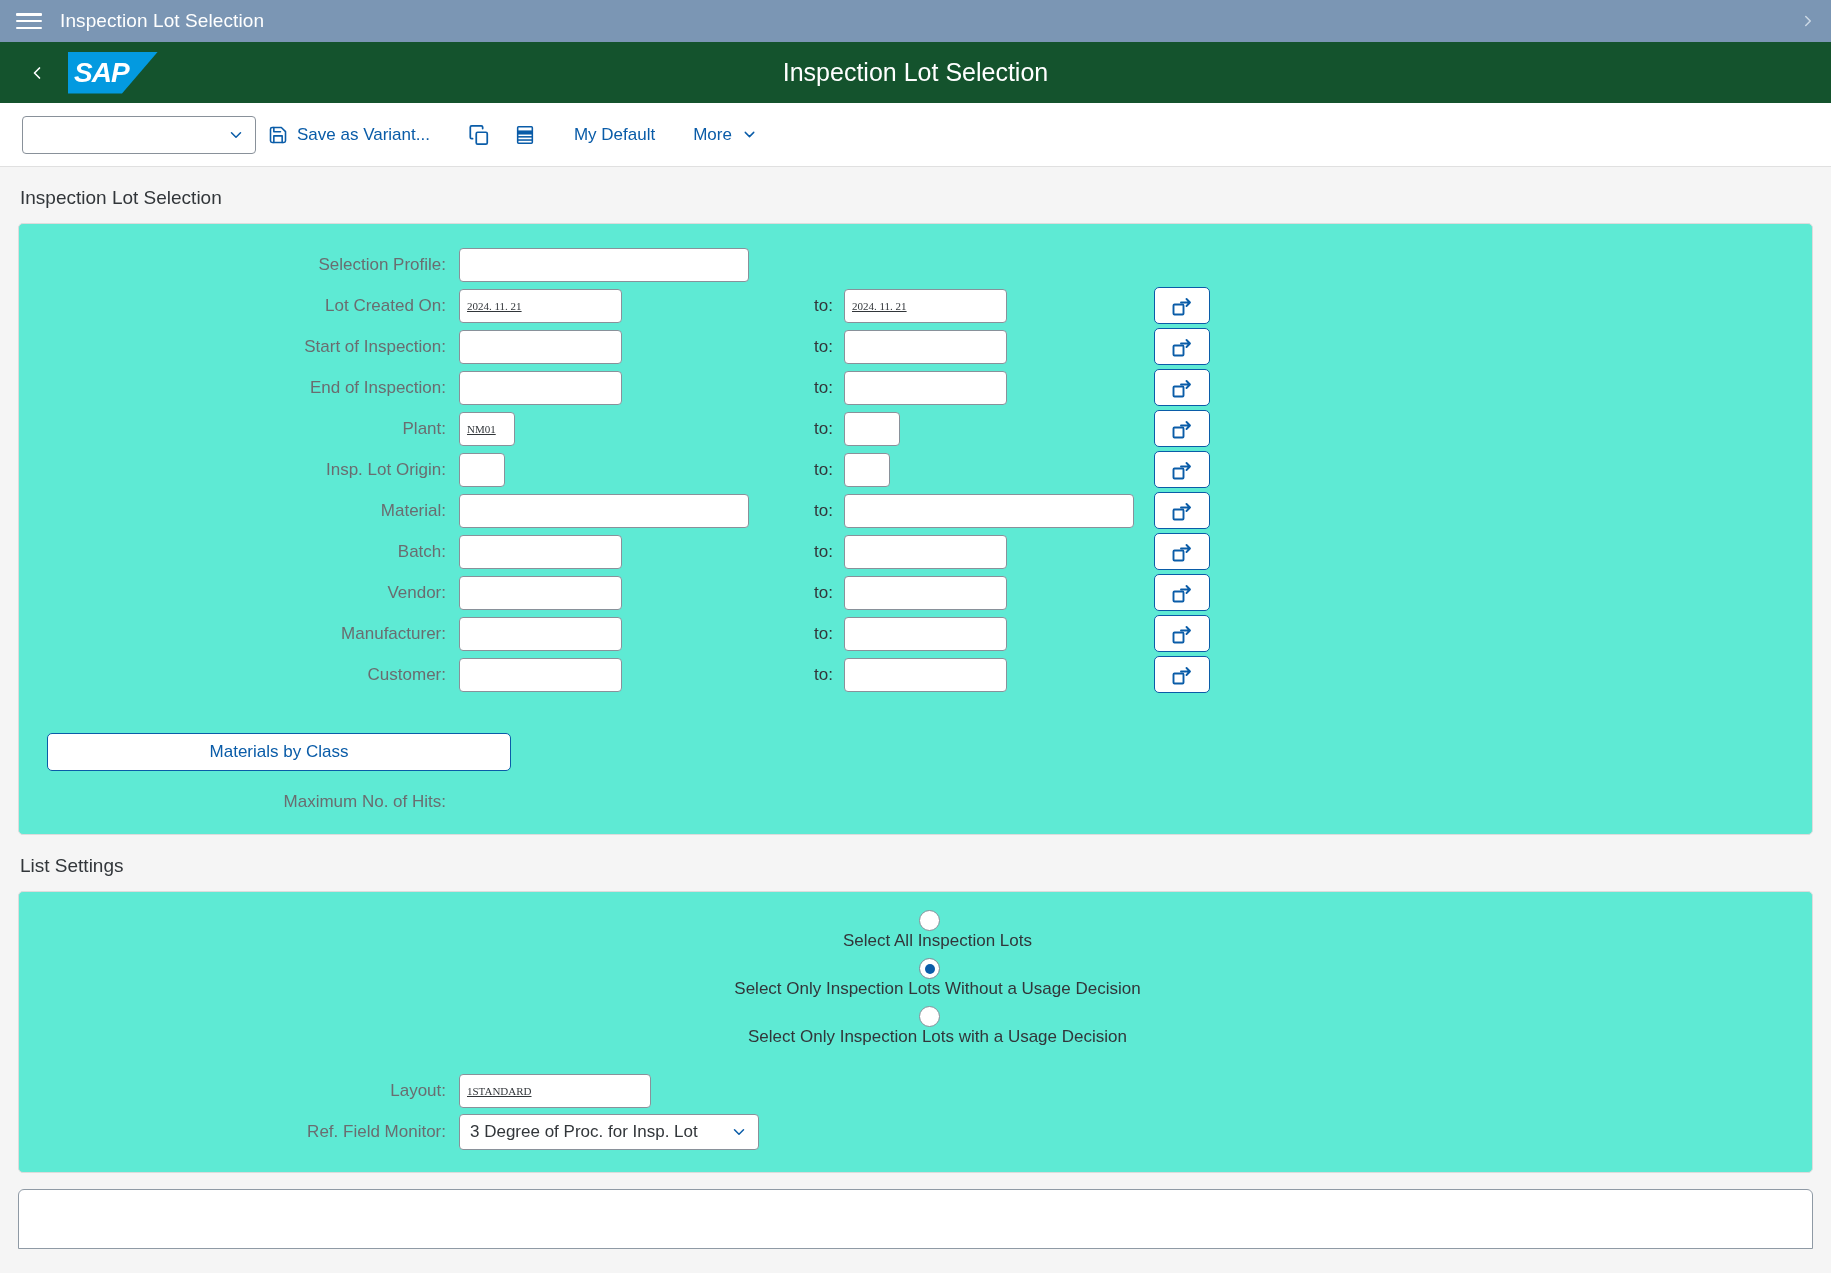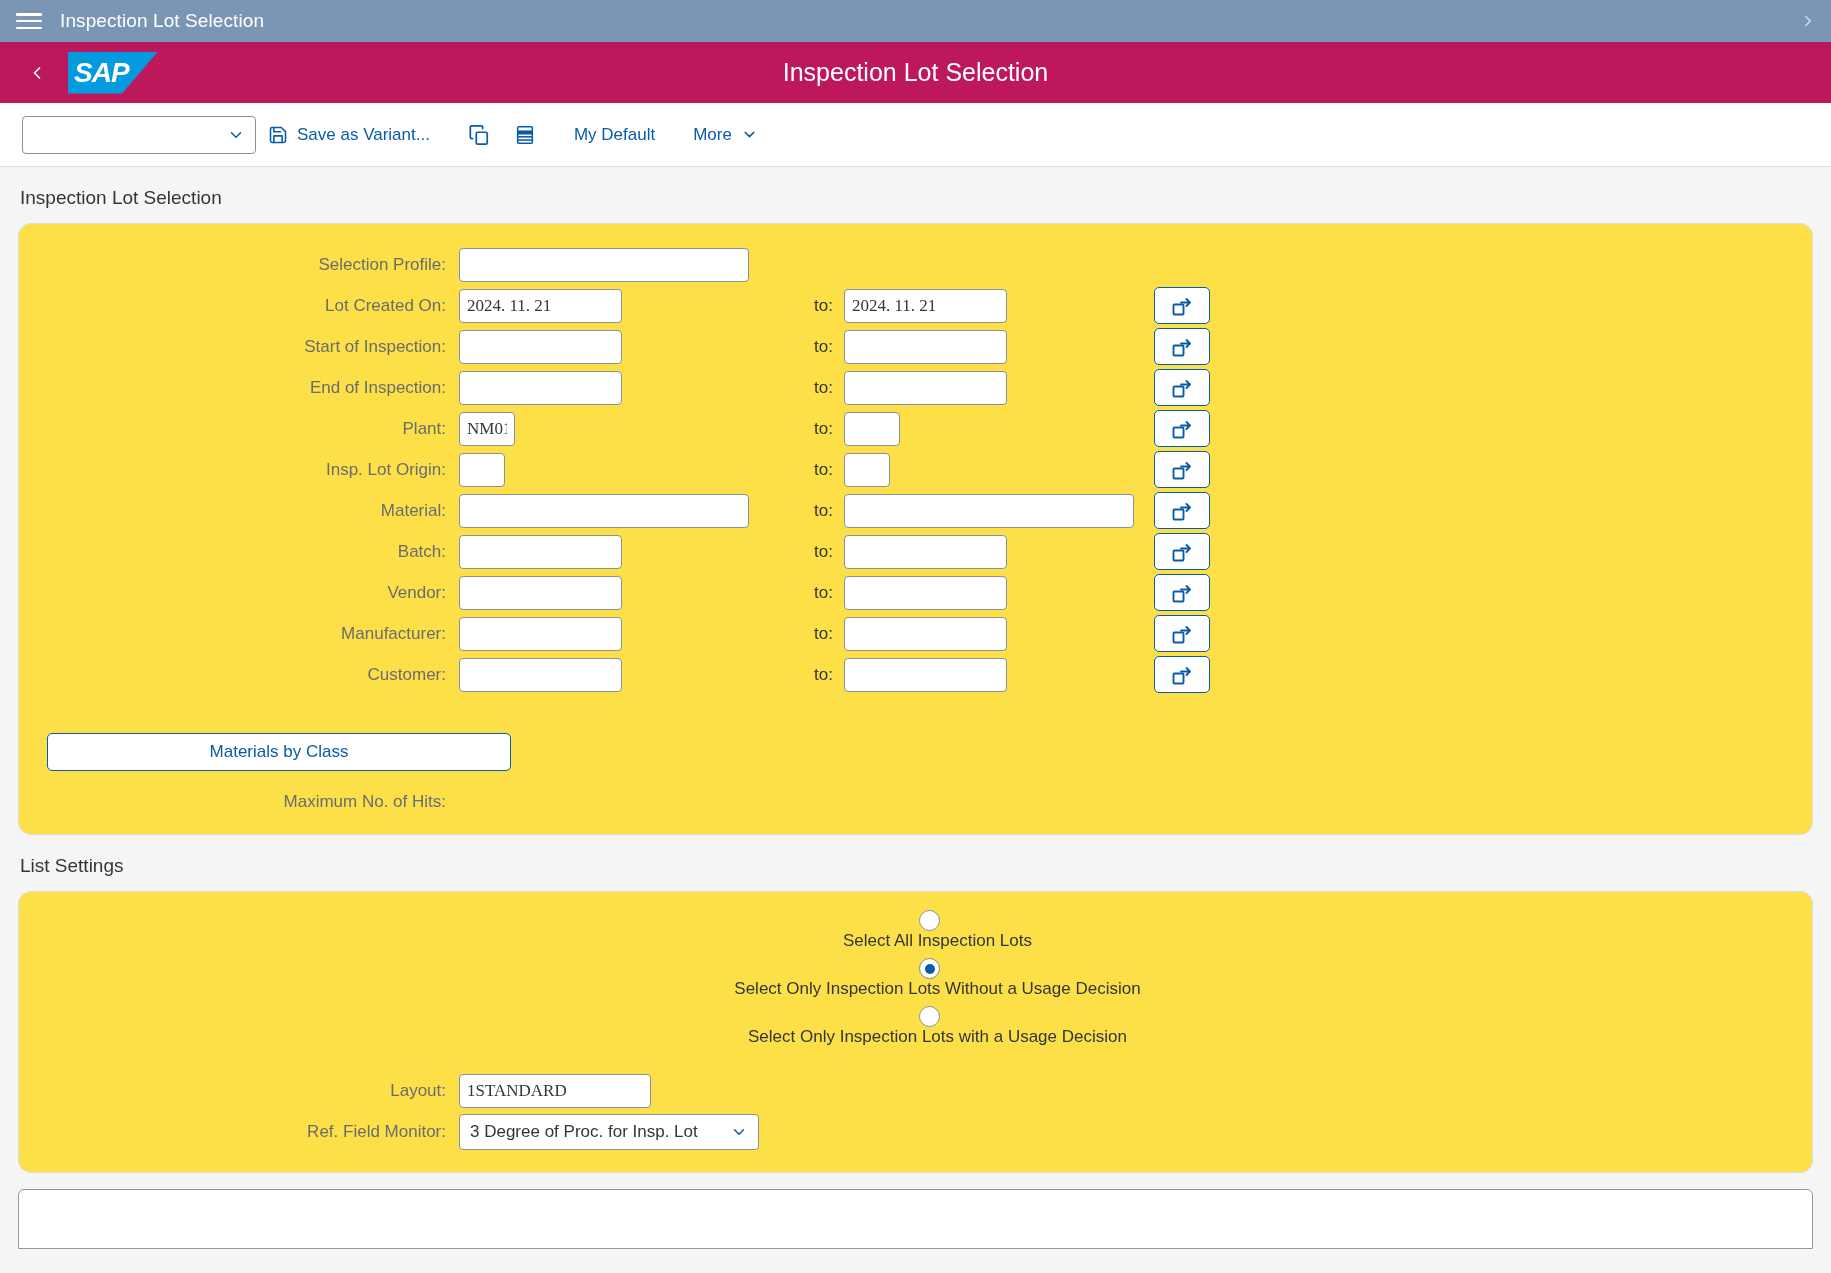--- a/index.html
+++ b/index.html
@@ -41,21 +41,21 @@
     width: 22px; height: 22px;
     color: #cdd9e5;
     display: flex; align-items: center; justify-content: center;
     cursor: pointer;
     margin-right: -4px;
   }
 
   
   .shellbar {
     height: 61px;
-    background: #be185d;
+    background: #14532d;
     display: flex;
     align-items: center;
     padding: 0 20px;
     position: relative;
   }
   .back-btn {
     width: 34px; height: 34px;
     display: flex; align-items: center; justify-content: center;
     color: #ffffff;
     cursor: pointer;
@@ -144,23 +144,23 @@
     overflow: hidden;
     padding: 0 18px;
   }
   .section-title {
     font-size: 19px;
     color: #32363a;
     padding: 20px 2px 14px 2px;
     font-weight: 400;
   }
   .panel {
-    background: #fde047;
+    background: #5eead4;
     border: 1px solid #dcdcdc;
-    border-radius: 13px;
+    border-radius: 5px;
   }
 
   .form-rows { padding: 20px 0 22px 0; }
   .frow {
     display: flex;
     align-items: center;
     height: 41px;
     margin-bottom: 0px;
   }
   .flabel {
@@ -170,24 +170,25 @@
     font-size: 17px;
     color: #6a6d70;
     white-space: nowrap;
   }
   .finput {
     height: 34px;
     border: 1px solid #89919a;
     border-radius: 4px;
     background: #ffffff;
     font-family: "Liberation Serif", serif;
-    font-size: 17px;
+    font-size: 11px;
     color: #32363a;
     padding: 0 7px;
     outline: none;
+    text-decoration: underline;
   }
   .finput.w-sm   { width: 46px; }
   .finput.w-md   { width: 56px; }
   .finput.w-lg   { width: 163px; }
   .finput.w-xl   { width: 290px; }
   .finput.num    { text-align: right; width: 176px; }
   .to-lbl {
     width: 90px;
     text-align: right;
     padding-right: 11px;

